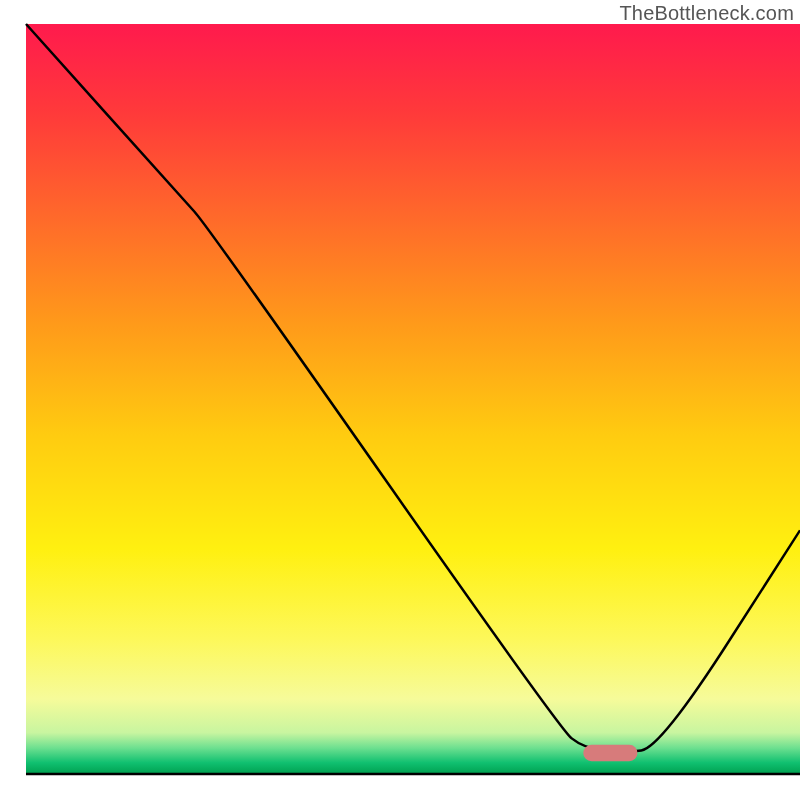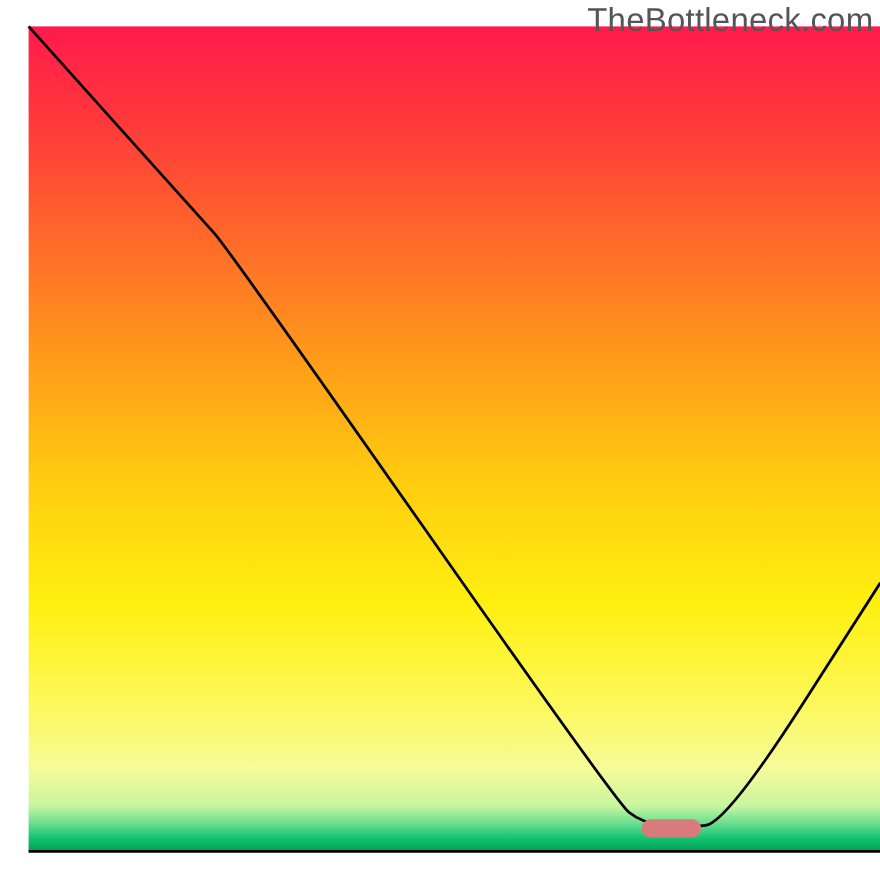--- a/index.html
+++ b/index.html
@@ -13,21 +13,21 @@
   }
   #wrap {
     position: relative;
     width: 800px;
     height: 800px;
   }
   #watermark {
     position: absolute;
     top: 2px;
     right: 6px;
-    font-size: 30px;
+    font-size: 20px;
     font-weight: 400;
     color: #555;
     letter-spacing: 0.2px;
     z-index: 10;
     user-select: none;
   }
   svg { display: block; }
 </style>
 </head>
 <body>

